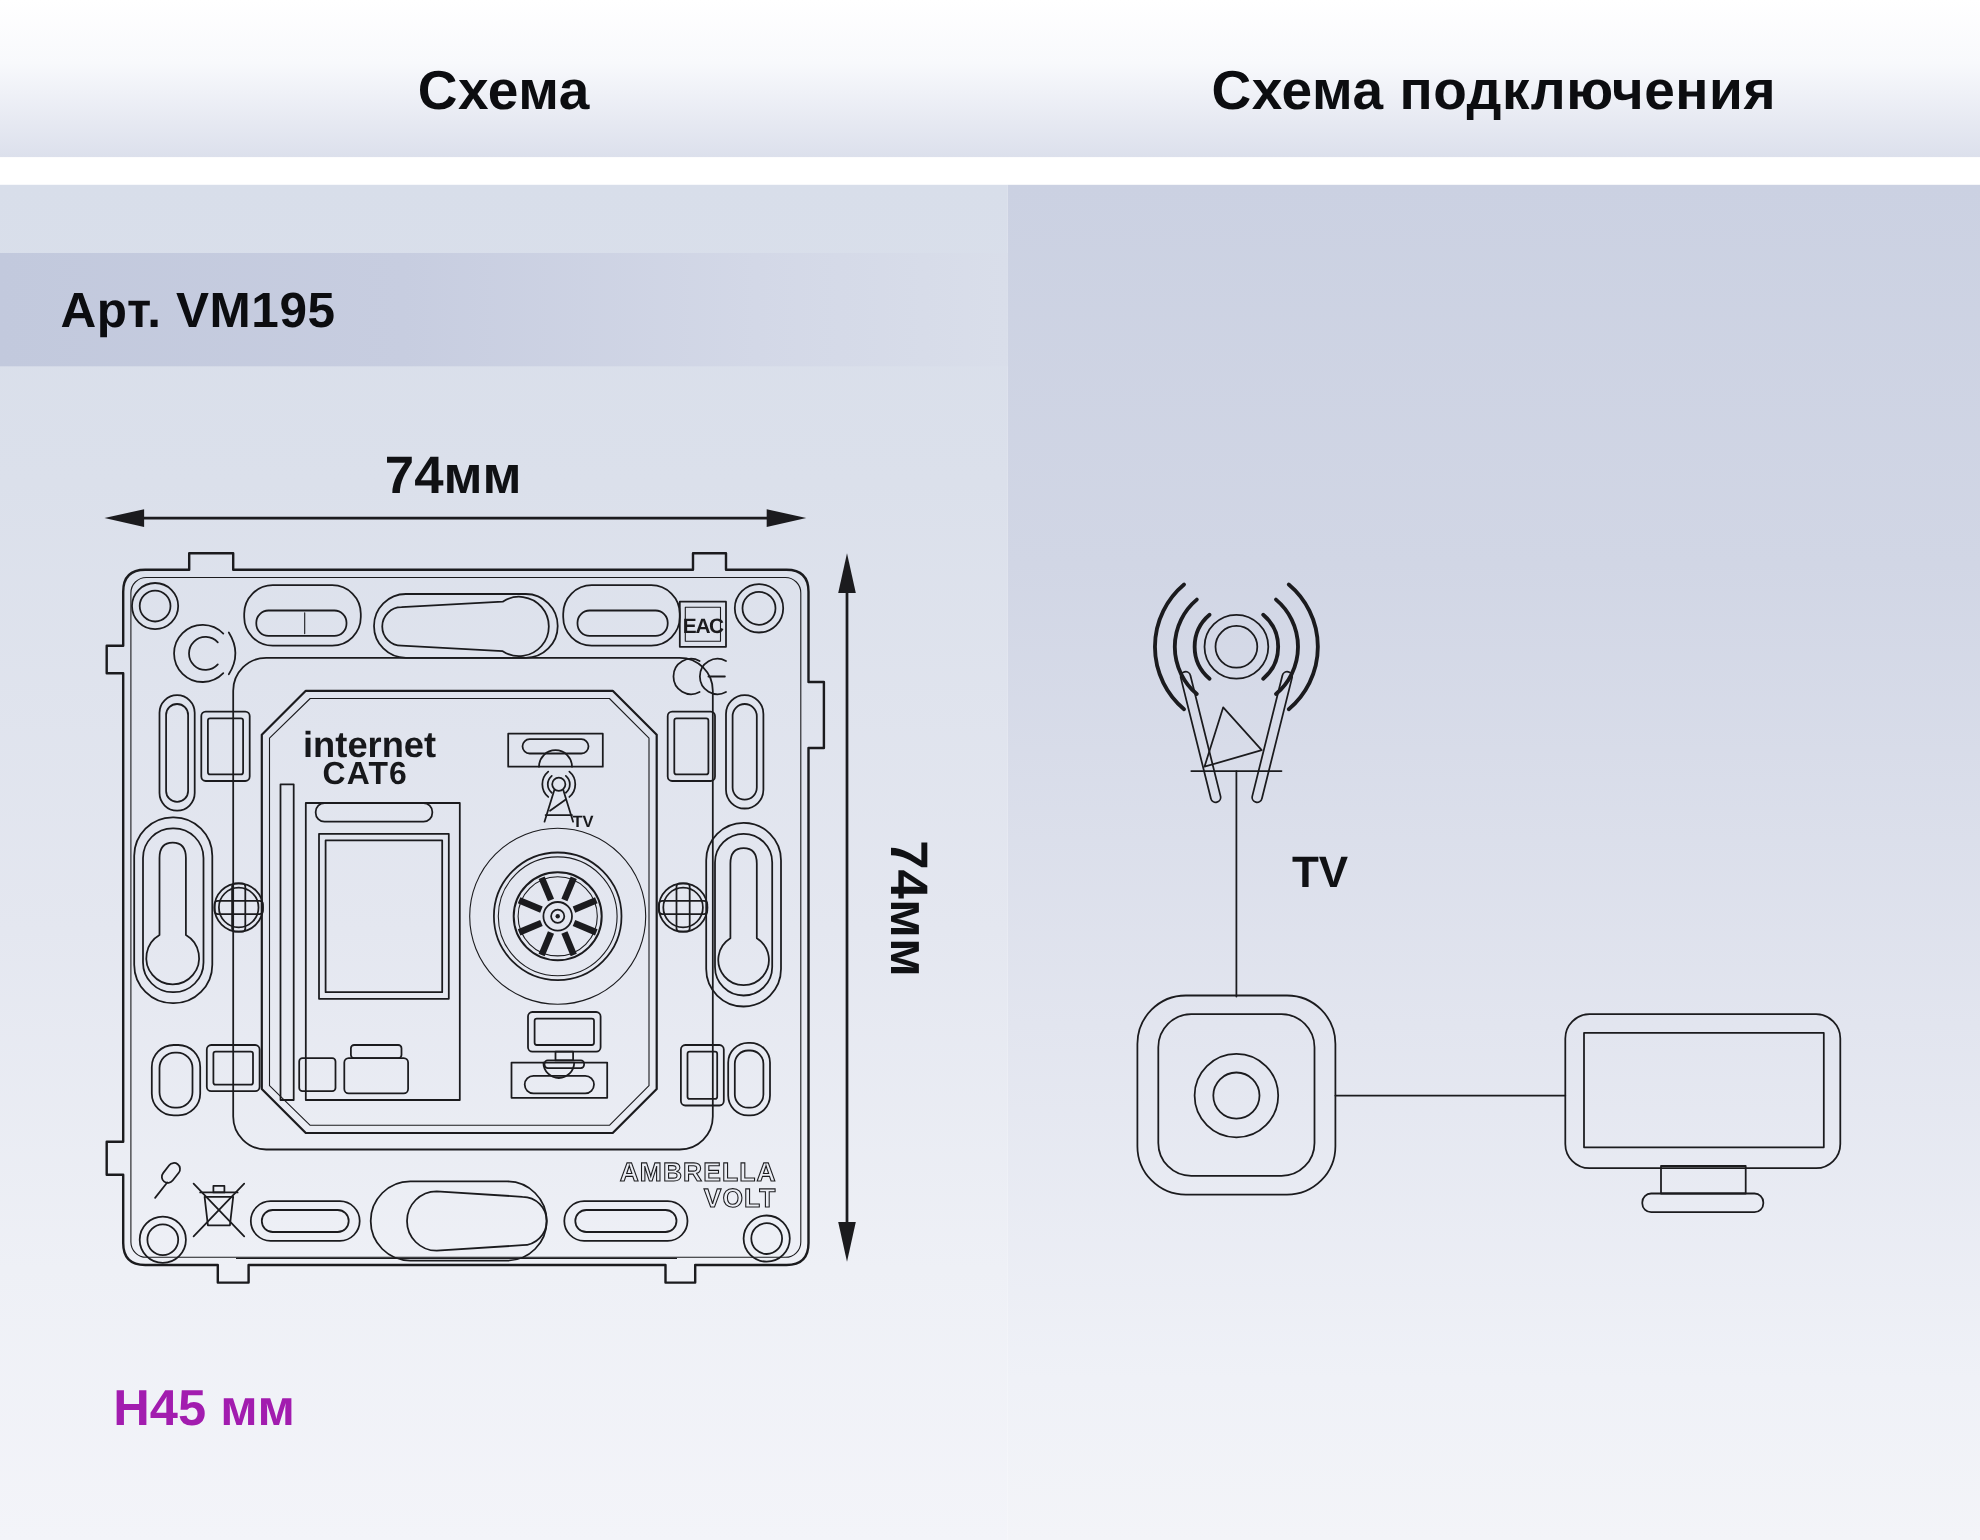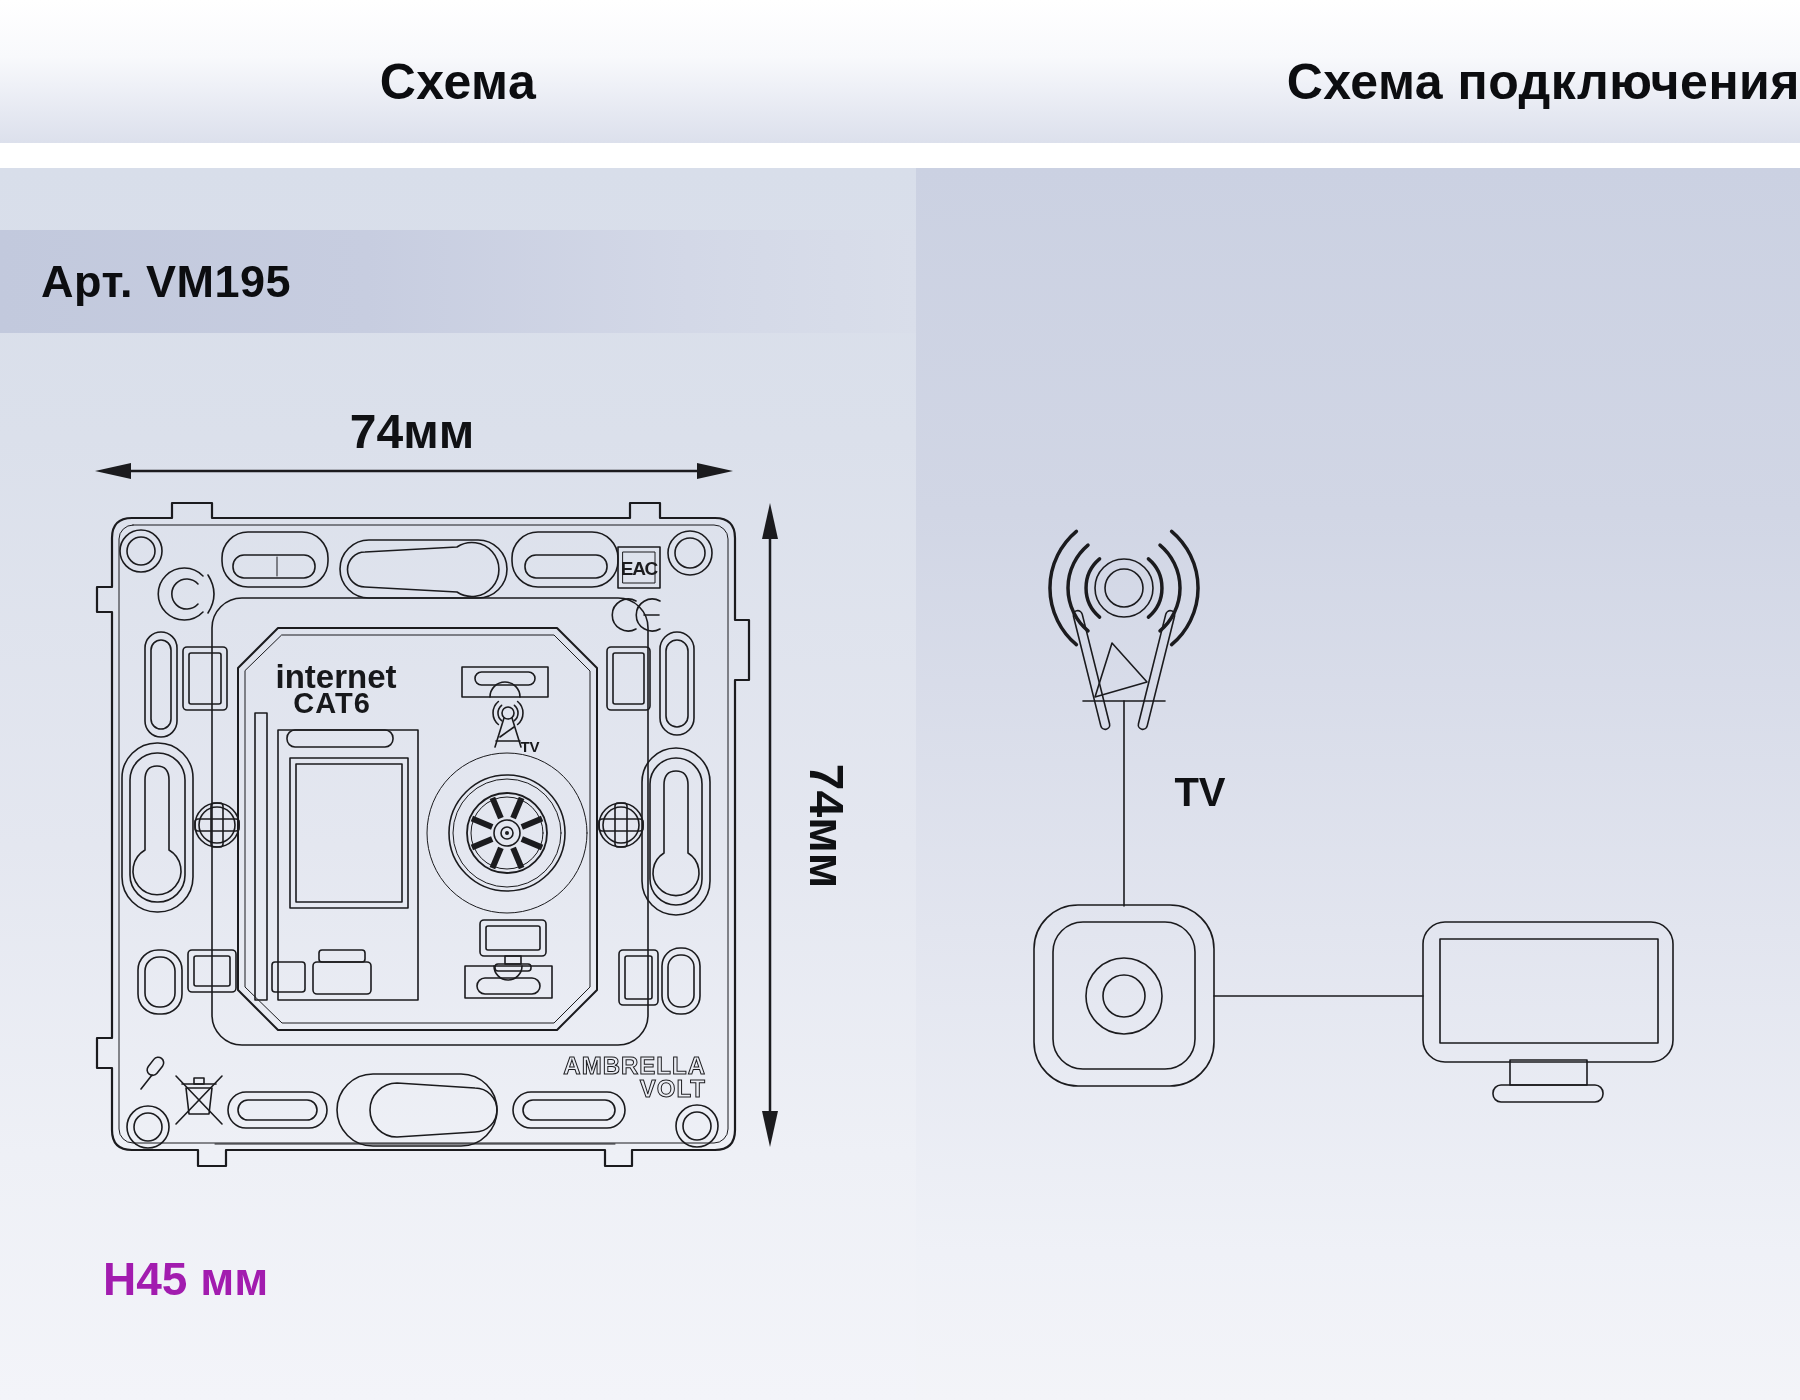--- a/index.html
+++ b/index.html
@@ -10,37 +10,37 @@
   .abs{position:absolute;}
   .titlebar{
     left:0;top:0;width:1800px;height:143px;
     background:linear-gradient(180deg,#ffffff 0%,#f8f9fc 40%,#e6e9f2 78%,#dce0ec 100%);
   }
   .title{
     top:52px;height:60px;line-height:60px;text-align:center;
     font-size:50px;font-weight:700;letter-spacing:0.5px;color:#0c0d10;
   }
   .title-left{left:0;width:916px;}
-  .title-right{left:916px;width:884px;text-align:right;}
+  .title-right{left:916px;width:884px;}
   .white-band{left:0;top:143px;width:1800px;height:25px;background:#ffffff;}
   .col-left{
     left:0;top:168px;width:916px;height:1232px;
     background:linear-gradient(180deg,#d8deea 0%,#dbe0eb 22%,#e4e7f0 55%,#eef0f6 80%,#f3f4f9 100%);
   }
   .col-right{
     left:916px;top:168px;width:884px;height:1232px;
     background:linear-gradient(180deg,#cbd1e2 0%,#d1d6e5 28%,#e2e5ef 62%,#eff1f7 88%,#f3f4f8 100%);
   }
   .art-band{
     left:0;top:230px;width:916px;height:103px;
     background:linear-gradient(90deg,#c2c9dd 0%,#c7cde0 40%,#d3d8e7 75%,#d9deea 100%);
     display:flex;align-items:center;
   }
   .art-band span{
-    padding-left:41px;font-size:45px;font-weight:600;color:#0c0d10;letter-spacing:0.5px;
+    padding-left:55px;font-size:45px;font-weight:600;color:#0c0d10;letter-spacing:0.5px;
   }
   .depth-label{
     left:103px;top:1252px;font-size:46px;font-weight:600;color:#a21caf;
   }
   svg{overflow:visible;display:block;}
   .frame-svg{left:55px;top:400px;}
   .conn-svg{left:1020px;top:530px;}
   .stroked{fill:none;stroke:#1b1b1e;stroke-width:1.6;stroke-linejoin:round;stroke-linecap:round;}
   text{stroke:none;}
   .dim{font-family:"Liberation Sans",sans-serif;font-size:48px;font-weight:700;fill:#101114;text-anchor:middle;}

